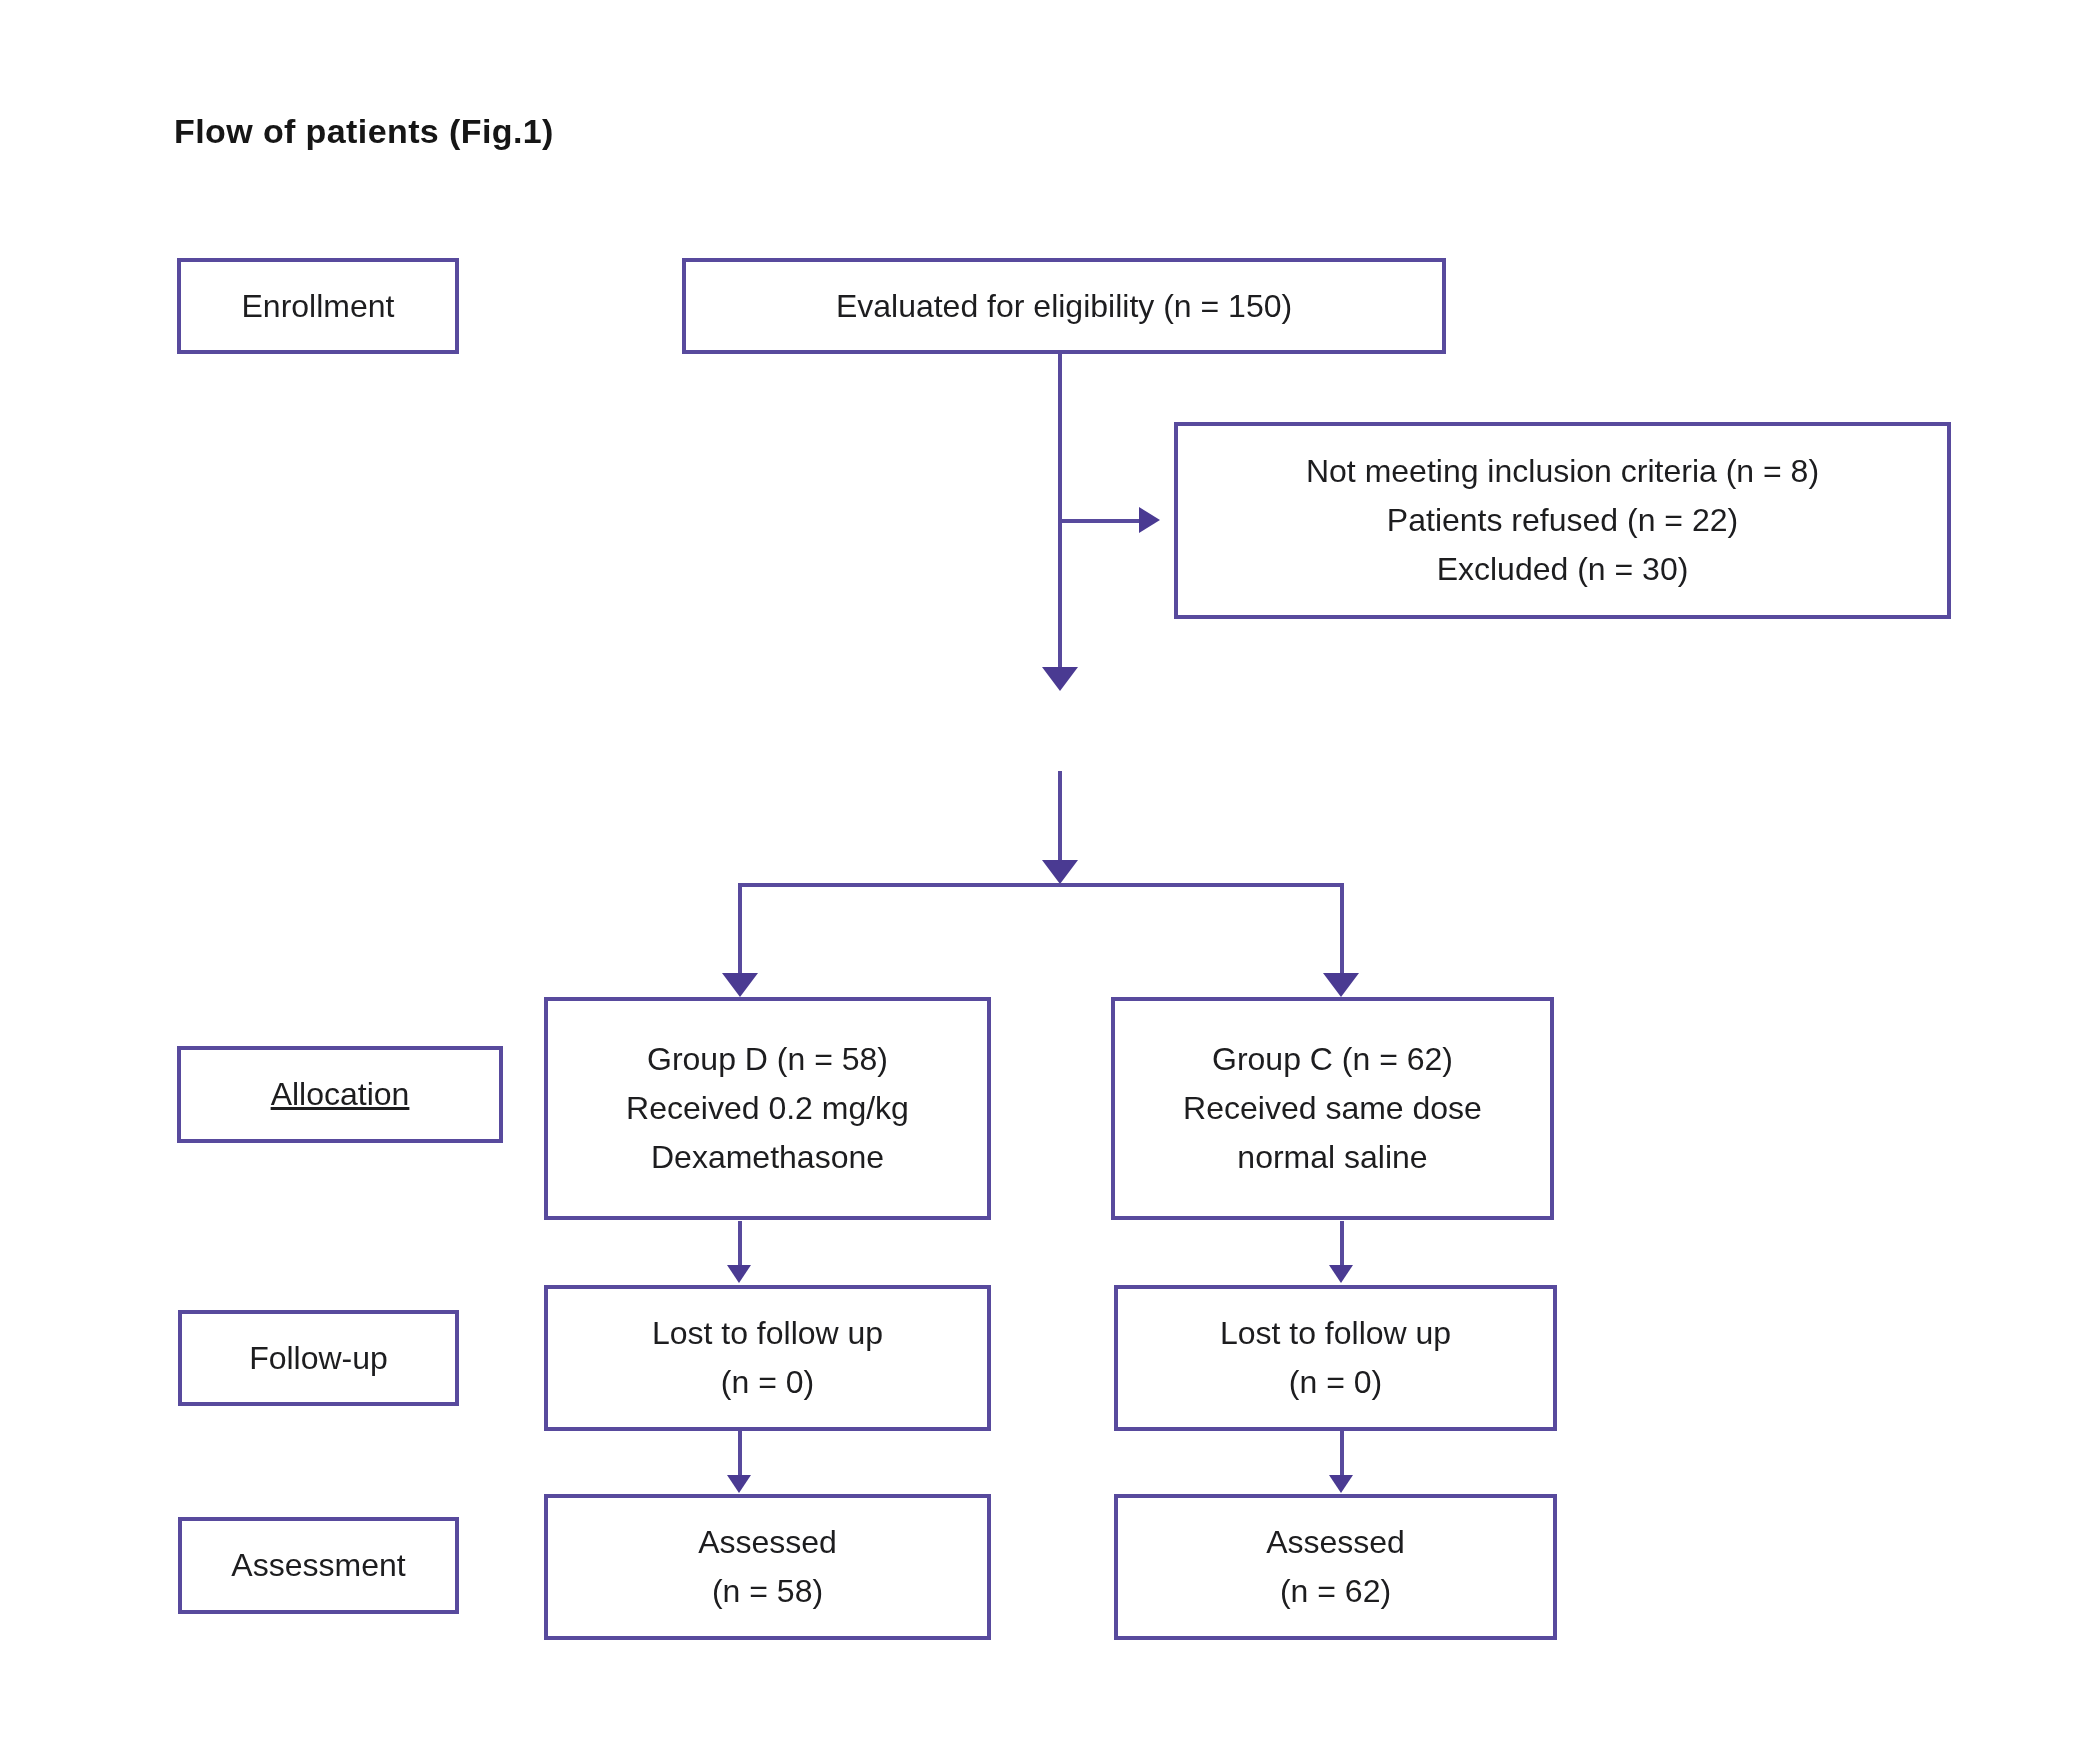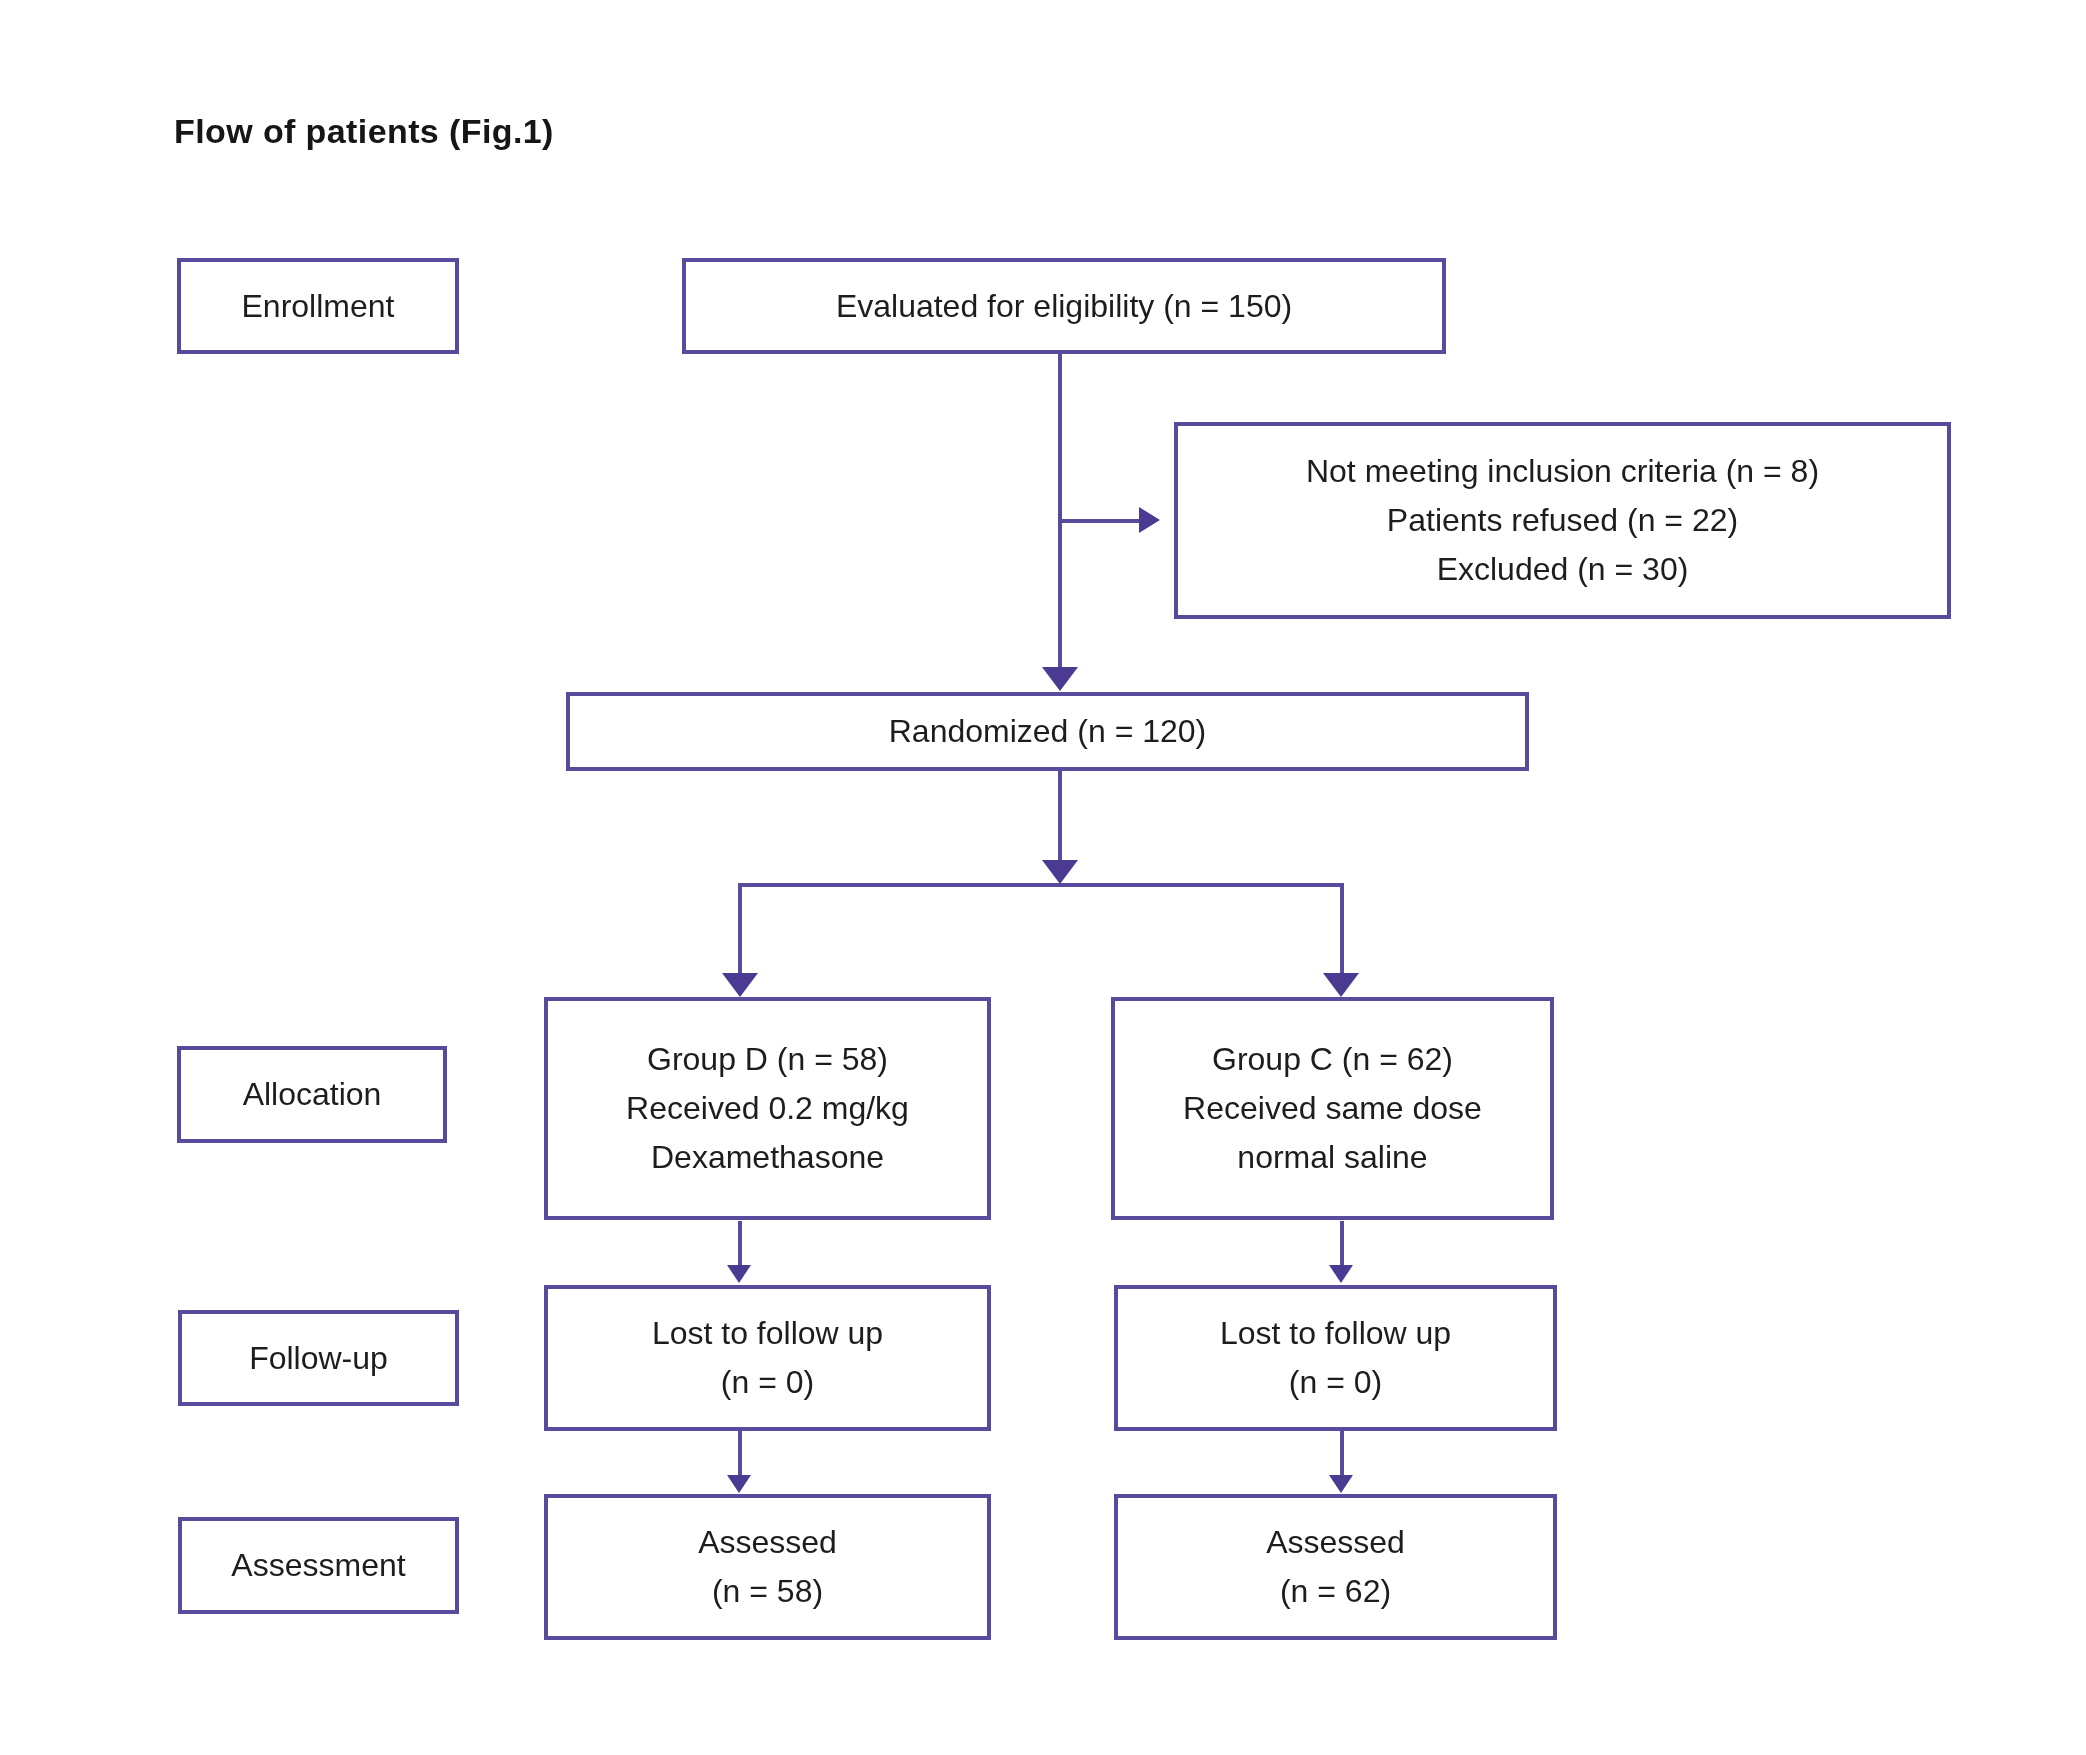--- a/index.html
+++ b/index.html
@@ -75,21 +75,21 @@
 <body>
 
 <div class="canvas">
 
   <div class="fig-title">Flow of patients (Fig.1)</div>
 
   <div class="node" style="left:177px;top:258px;width:282px;height:96px;">
     <span class="ln">Enrollment</span>
   </div>
 
-  <div class="node" style="left:177px;top:1046px;width:270px;height:97px;">
+  <div class="node" style="left:177px;top:1046px;width:326px;height:97px;text-decoration:underline;">
     <span class="ln">Allocation</span>
   </div>
 
   <div class="node" style="left:178px;top:1517px;width:281px;height:97px;">
     <span class="ln">Assessment</span>
   </div>
 
   <div class="node" style="left:178px;top:1310px;width:281px;height:96px;">
     <span class="ln">Follow-up</span>
   </div>
@@ -97,23 +97,20 @@
   <div class="node" style="left:682px;top:258px;width:764px;height:96px;">
     <span class="ln">Evaluated for eligibility (n = 150)</span>
   </div>
 
   <div class="node" style="left:1174px;top:422px;width:777px;height:197px;">
     <span class="ln">Not meeting inclusion criteria (n = 8)</span>
     <span class="ln">Patients refused (n = 22)</span>
     <span class="ln">Excluded (n = 30)</span>
   </div>
 
-  <div class="node" style="left:566px;top:692px;width:963px;height:79px;">
-    <span class="ln">Randomized (n = 120)</span>
-  </div>
 
   <div class="node" style="left:544px;top:997px;width:447px;height:223px;">
     <span class="ln">Group D (n = 58)</span>
     <span class="ln">Received 0.2 mg/kg</span>
     <span class="ln">Dexamethasone</span>
   </div>
 
   <div class="node" style="left:1086px;top:997px;width:443px;height:223px;margin-left:25px;">
     <span class="ln">Group C (n = 62)</span>
     <span class="ln">Received same dose</span>

